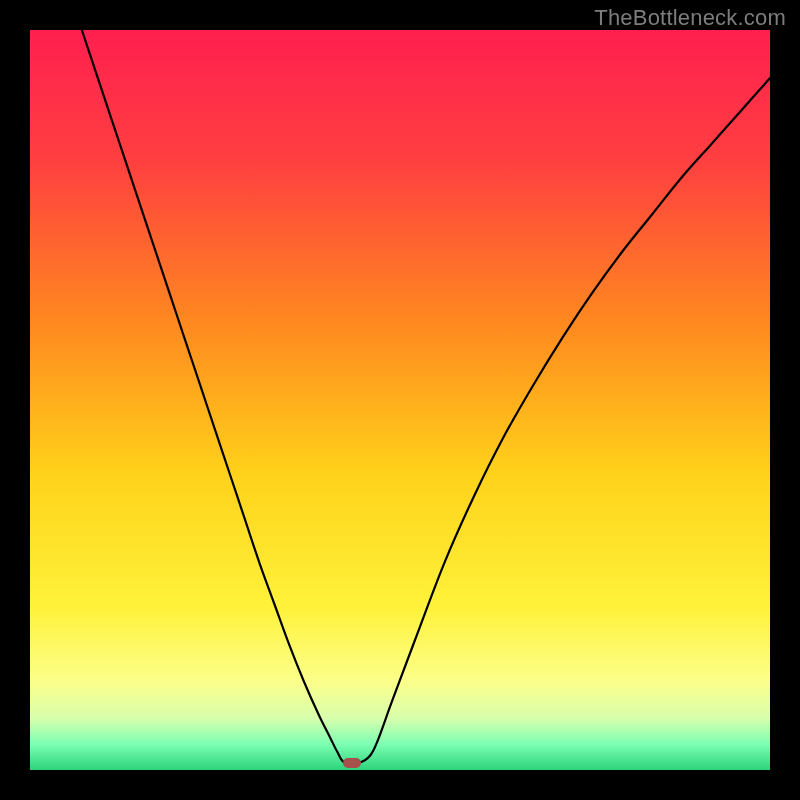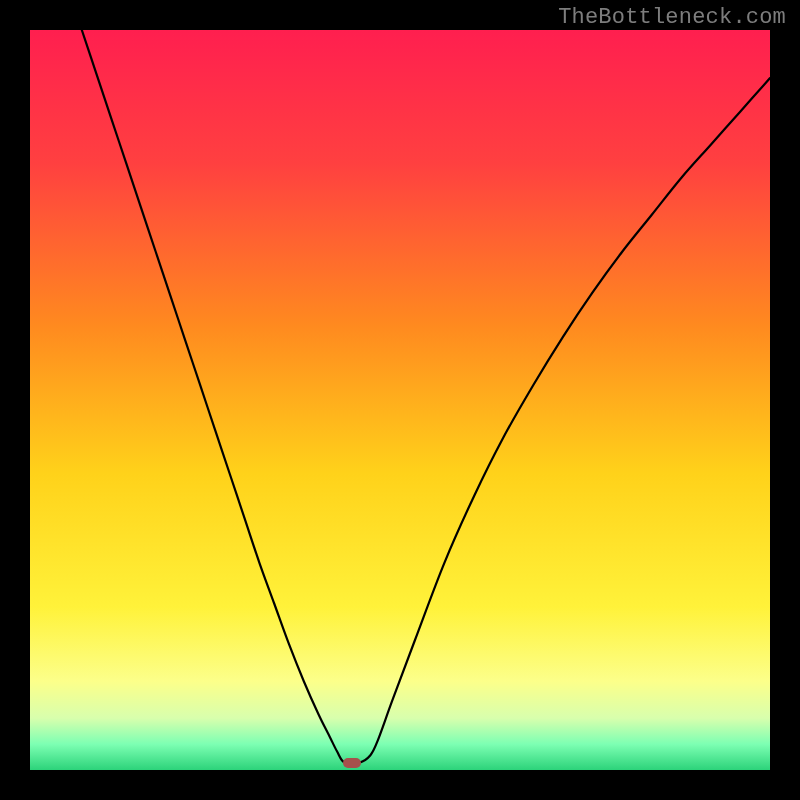--- a/index.html
+++ b/index.html
@@ -11,21 +11,20 @@
     overflow: hidden;
     font-family: Arial, Helvetica, sans-serif;
   }
   .frame {
     position: absolute;
     left: 0;
     top: 0;
     width: 800px;
     height: 800px;
     background: #000;
-    font-family: Liberation Mono, monospace;
   }
   .plot {
     position: absolute;
     left: 30px;
     top: 30px;
     width: 740px;
     height: 740px;
     overflow: hidden;
   }
   .gradient {

